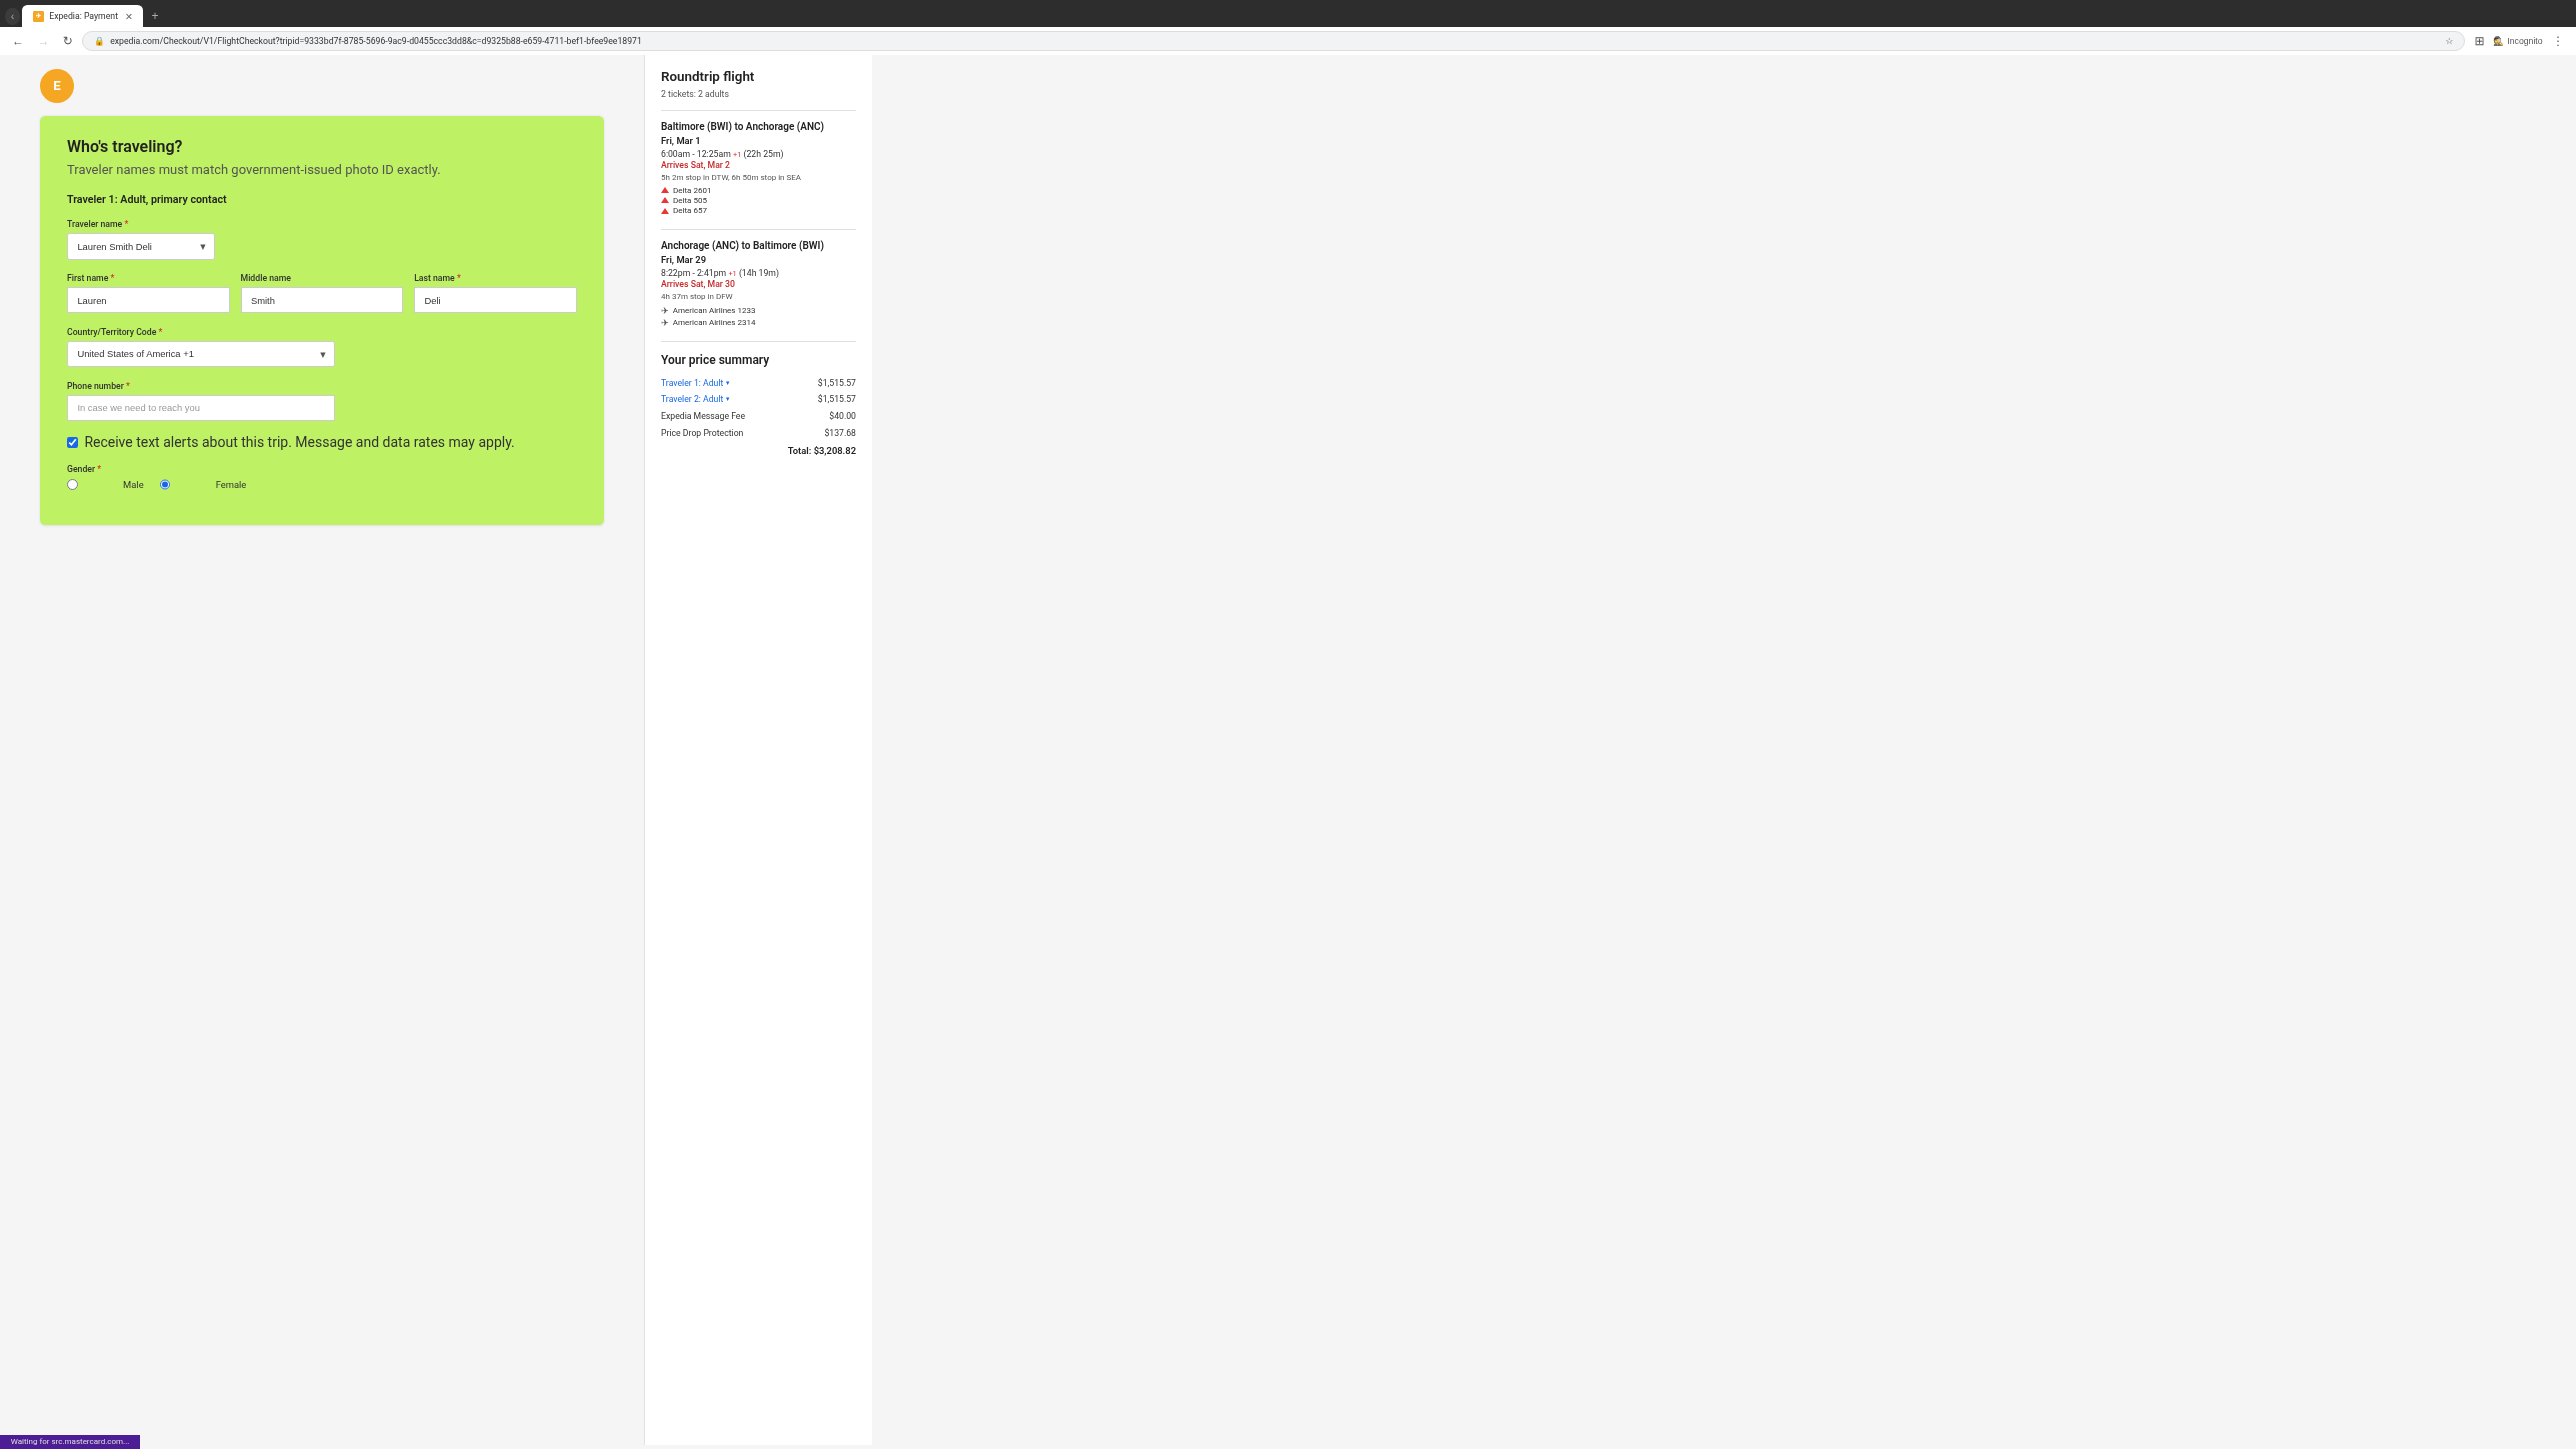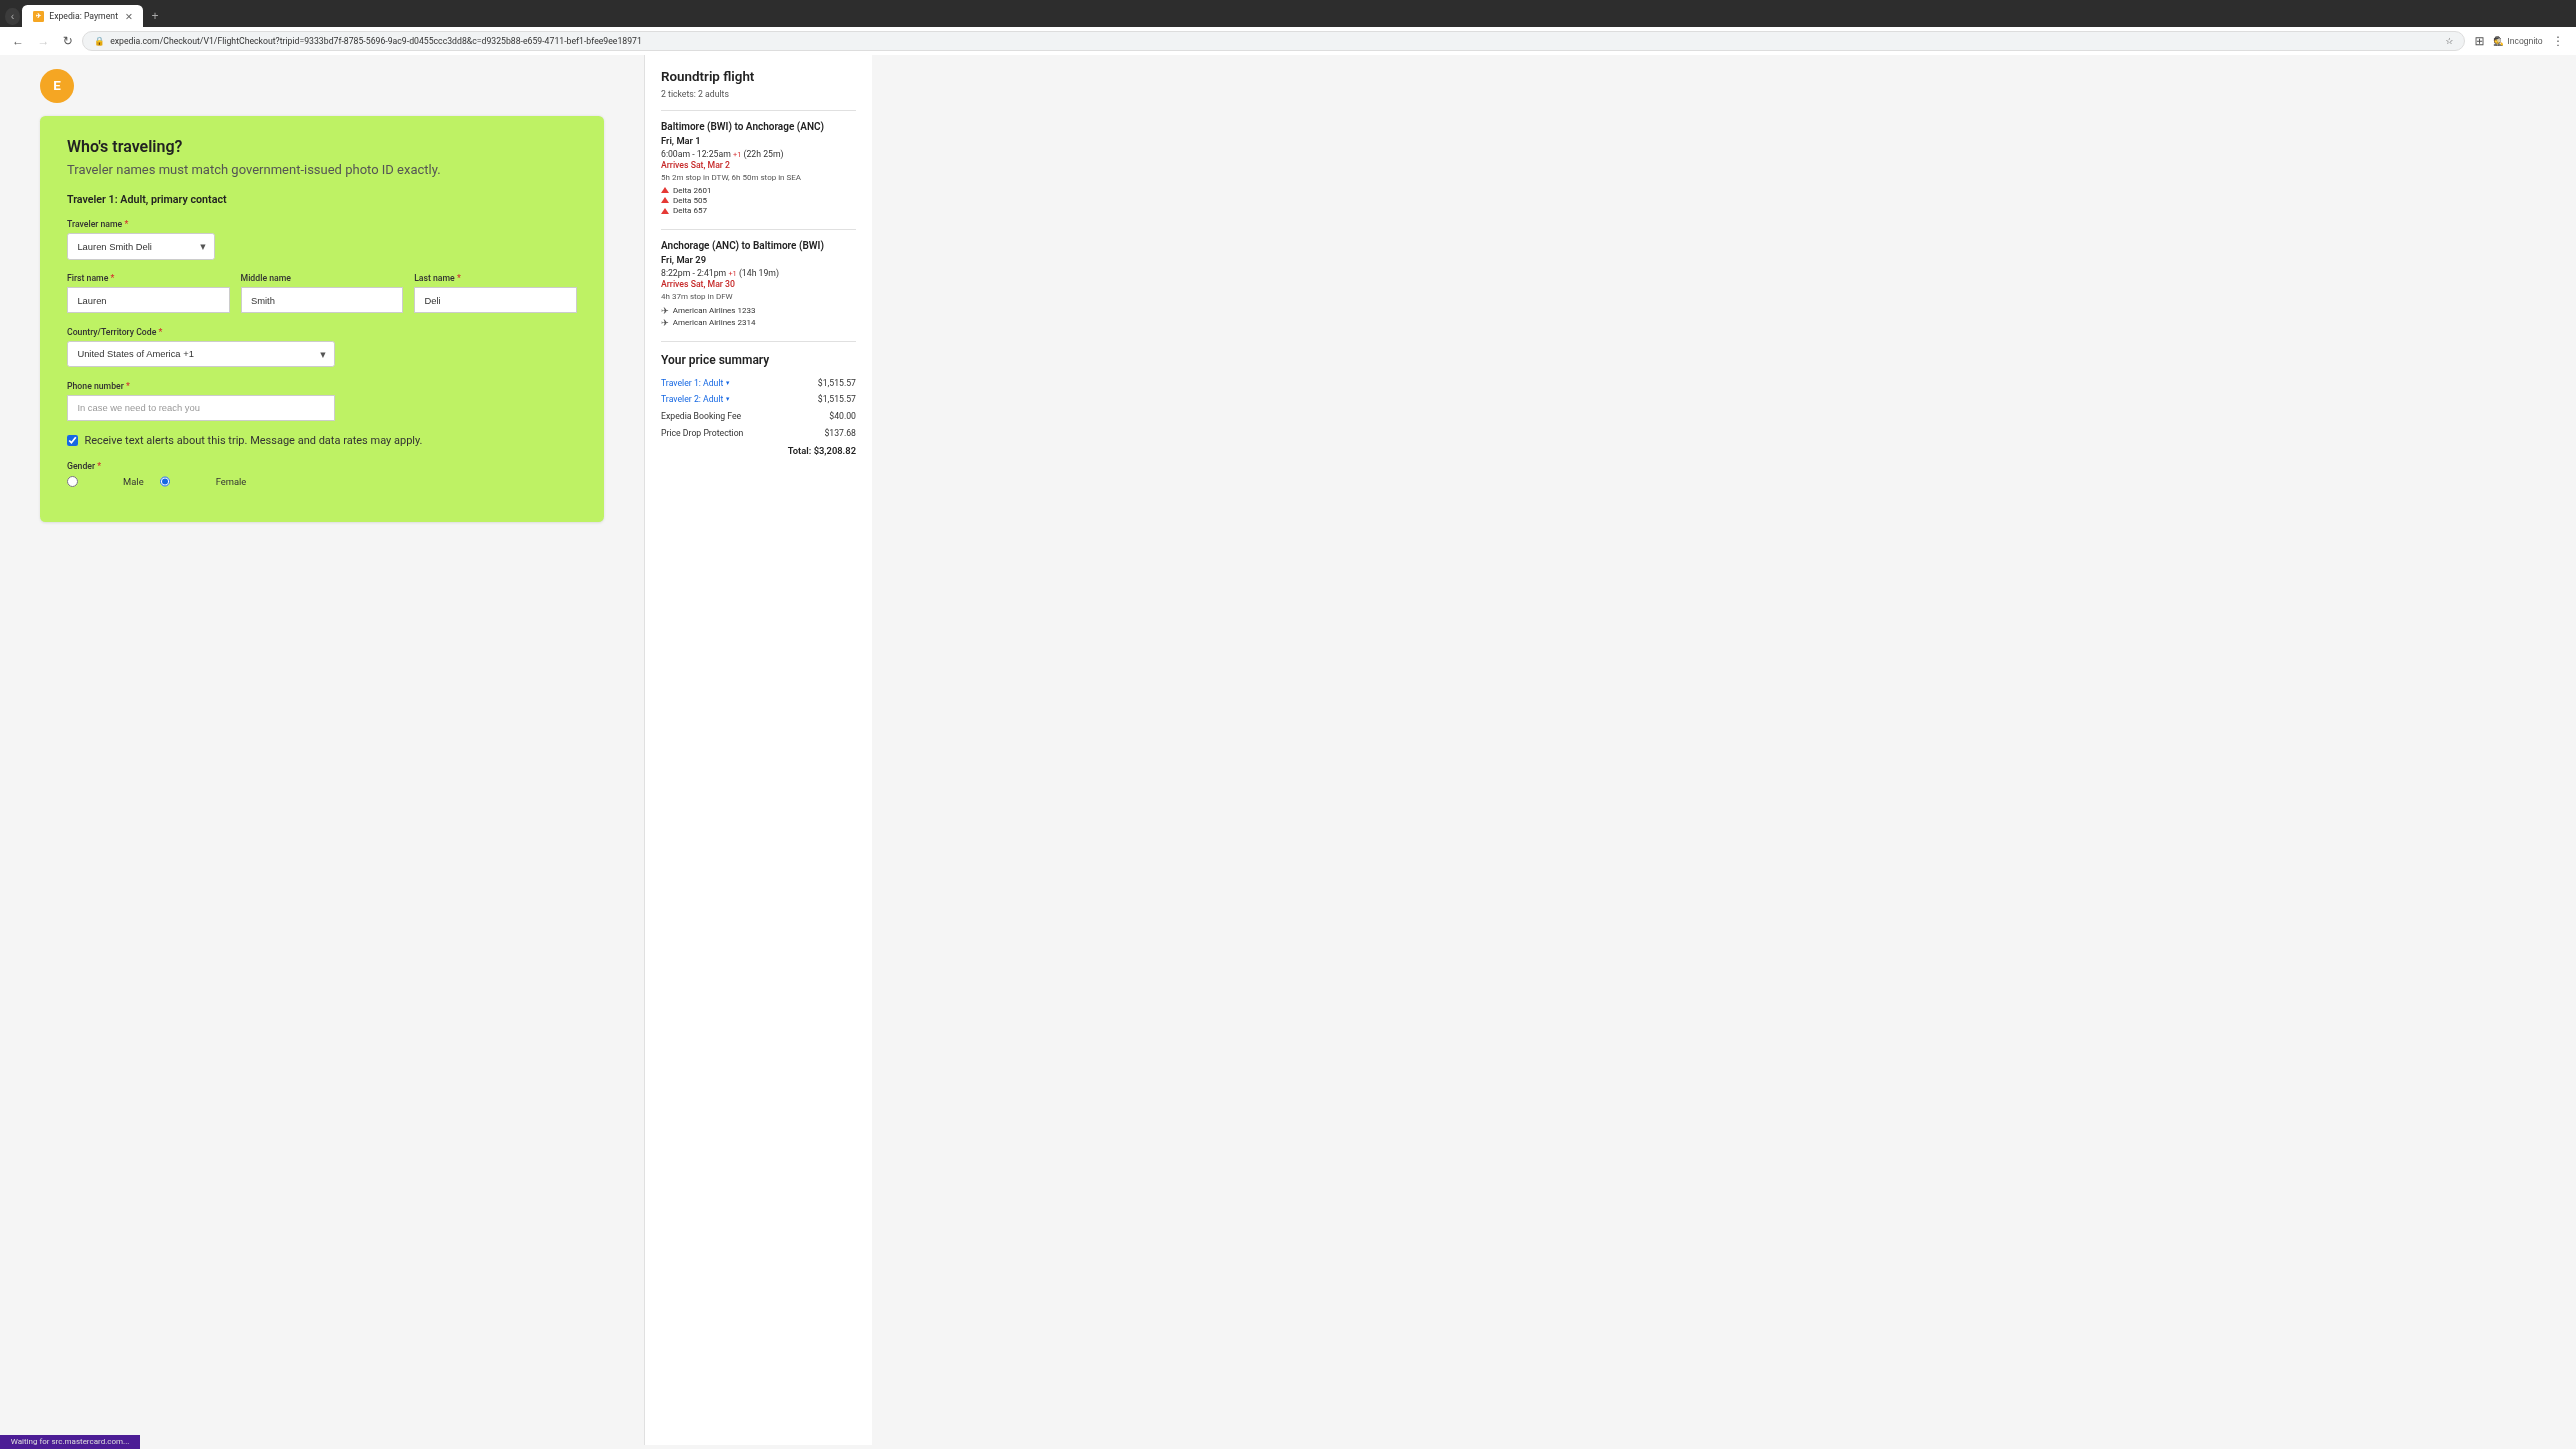--- a/index.html
+++ b/index.html
@@ -258,21 +258,21 @@
     }
 
     .checkbox-input {
       width: 10.7px;
       height: 10.7px;
       accent-color: #1668e3;
       cursor: pointer;
     }
 
     .checkbox-label {
-      font-size: 11px;
+      font-size: 14px;
       color: #333;
     }
 
     .radio-group {
       display: flex;
       gap: 16px;
       align-items: center;
       margin-top: 5.4px;
     }
 
@@ -656,21 +656,21 @@
 
       <div class="price-row">
         <span class="price-label">
           <span>Traveler 2: Adult</span>
           <span class="dropdown-arrow">▾</span>
         </span>
         <span class="price-amount">$1,515.57</span>
       </div>
 
       <div class="price-row">
-        <span class="price-label-plain">Expedia Booking Fee</span>
+        <span class="price-label-plain">Expedia Message Fee</span>
         <span class="price-amount">$40.00</span>
       </div>
 
       <div class="price-row">
         <span class="price-label-plain">Price Drop Protection</span>
         <span class="price-amount">$137.68</span>
       </div>
 
       <div class="price-total-row">
         <span>Total:</span>&nbsp;

